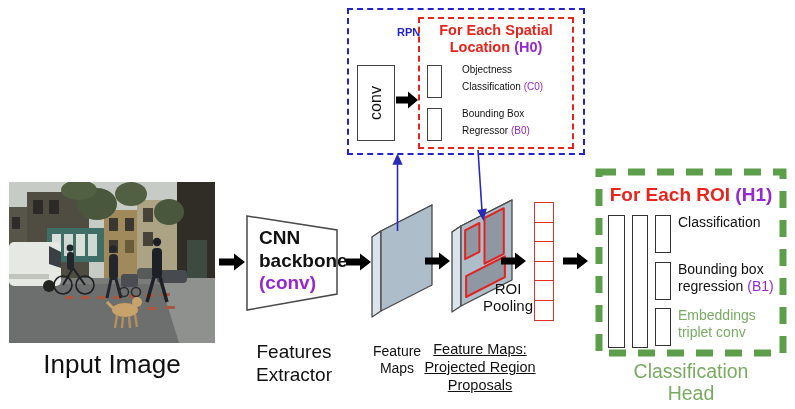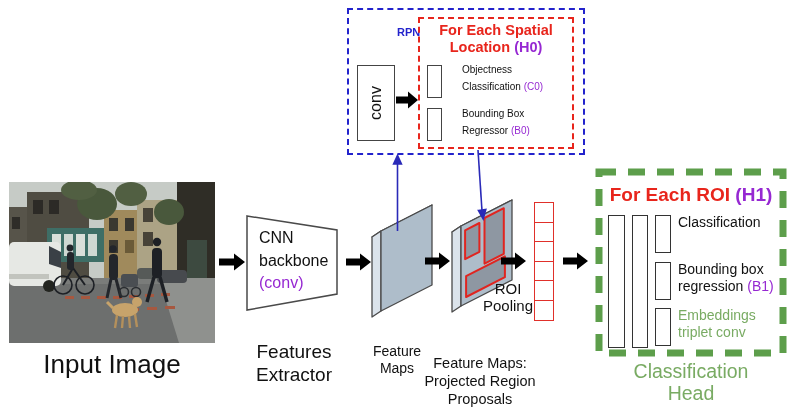--- a/index.html
+++ b/index.html
@@ -32,21 +32,21 @@
   #rpn-out-box1{left:7px;top:46px;}
   #rpn-out-box2{left:7px;top:89px;}
   .rpn-out-label{left:42px;width:124px;font-size:10px;line-height:16.5px;color:#111;}
   #rpn-out1-label{top:43px;}
   #rpn-out2-label{top:87px;}
 
   
   #input-caption{left:14px;top:352px;width:196px;font-size:26px;}
   #features-extractor-caption{left:232px;top:340px;width:124px;}
   #fm1-caption{left:360px;top:343px;width:74px;}
-  #fm2-caption{left:406px;top:354px;width:148px;font-size:14.5px;line-height:18px;color:#111;}
+  #fm2-caption{left:406px;top:340px;width:148px;font-size:14.5px;line-height:18px;color:#111;text-decoration:underline;}
   #roi-pooling-label{left:478px;top:280px;width:60px;font-size:15px;line-height:17px;}
 
   
   #roi-vector{left:534px;top:202px;width:19px;}
   #roi-vector .cell{width:18px;height:19px;border:1.5px solid #e0302a;background:#fff;margin-top:-1.5px;box-sizing:content-box;}
   #roi-vector .cell:first-child{margin-top:0;}
 
   
   #head-box{left:595px;top:168px;width:192px;height:189px;box-sizing:border-box;}
   #head-title{left:0;top:16px;width:100%;font-size:19px;font-weight:bold;}
@@ -142,21 +142,21 @@
     <ellipse cx="116" cy="128" rx="13" ry="7" fill="#c7a36b"></ellipse>
     <circle cx="128" cy="120" r="5" fill="#c7a36b"></circle>
     <path d="M108 133 L106 146 M114 134 L113 146 M120 134 L121 146 M126 132 L128 145" stroke="#b4905c" stroke-width="2.4" fill="none"></path>
     <path d="M104 126 L98 120" stroke="#c7a36b" stroke-width="3" fill="none"></path>
   </svg>
   <div class="abs center caption-lg" id="input-caption">Input Image</div>
 
   <svg class="abs" style="left:245px;top:212px;" width="96" height="102" viewBox="0 0 96 102">
     <polygon points="2,4 92,18 92,82 2,98" fill="#ffffff" stroke="#4a4a4a" stroke-width="1.5"></polygon>
   </svg>
-  <div class="abs" style="left:259px;top:227px;width:80px;font-size:16px;line-height:22.5px;">
+  <div class="abs" style="left:259px;top:227px;width:80px;font-size:19px;line-height:22.5px;font-weight:bold;">
     <div>CNN</div>
     <div>backbone</div>
     <div class="purple">(conv)</div>
   </div>
   <div class="abs center caption-md" id="features-extractor-caption">
     <div>Features</div>
     <div>Extractor</div>
   </div>
 
   <svg class="abs" style="left:370px;top:200px;" width="66" height="124" viewBox="0 0 66 124">

